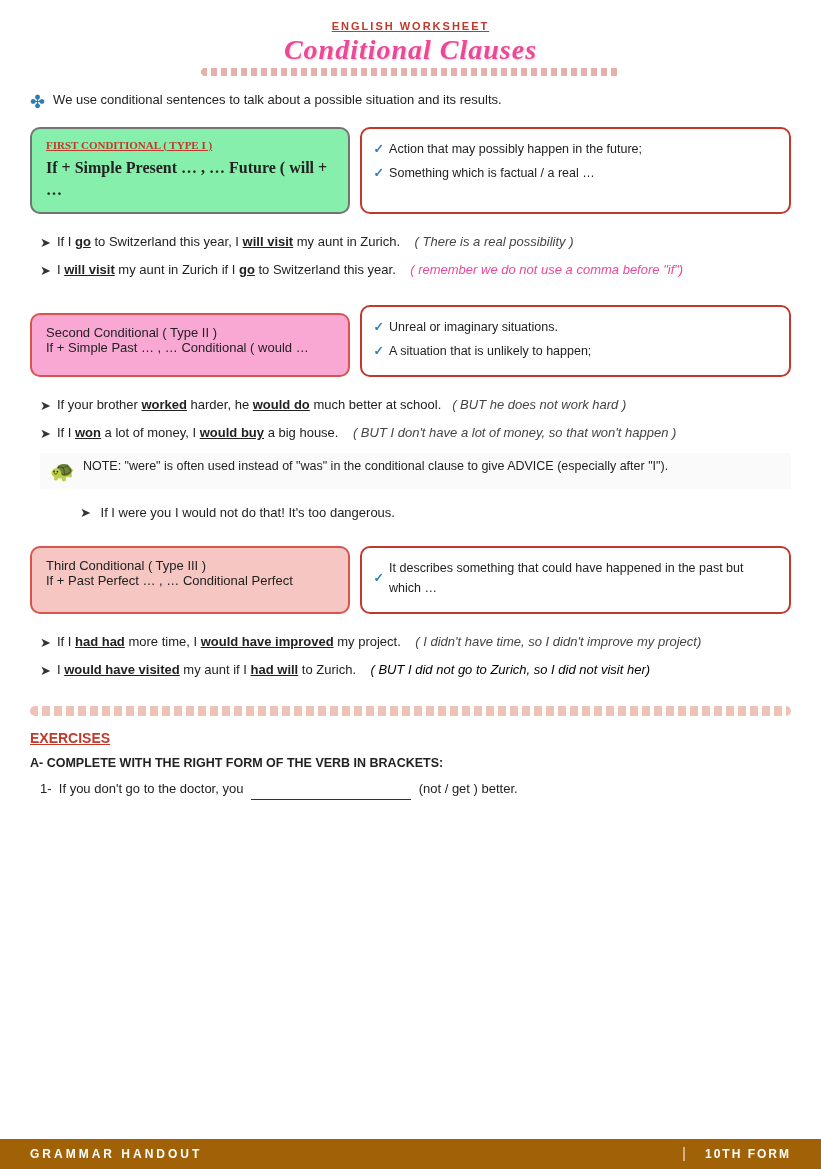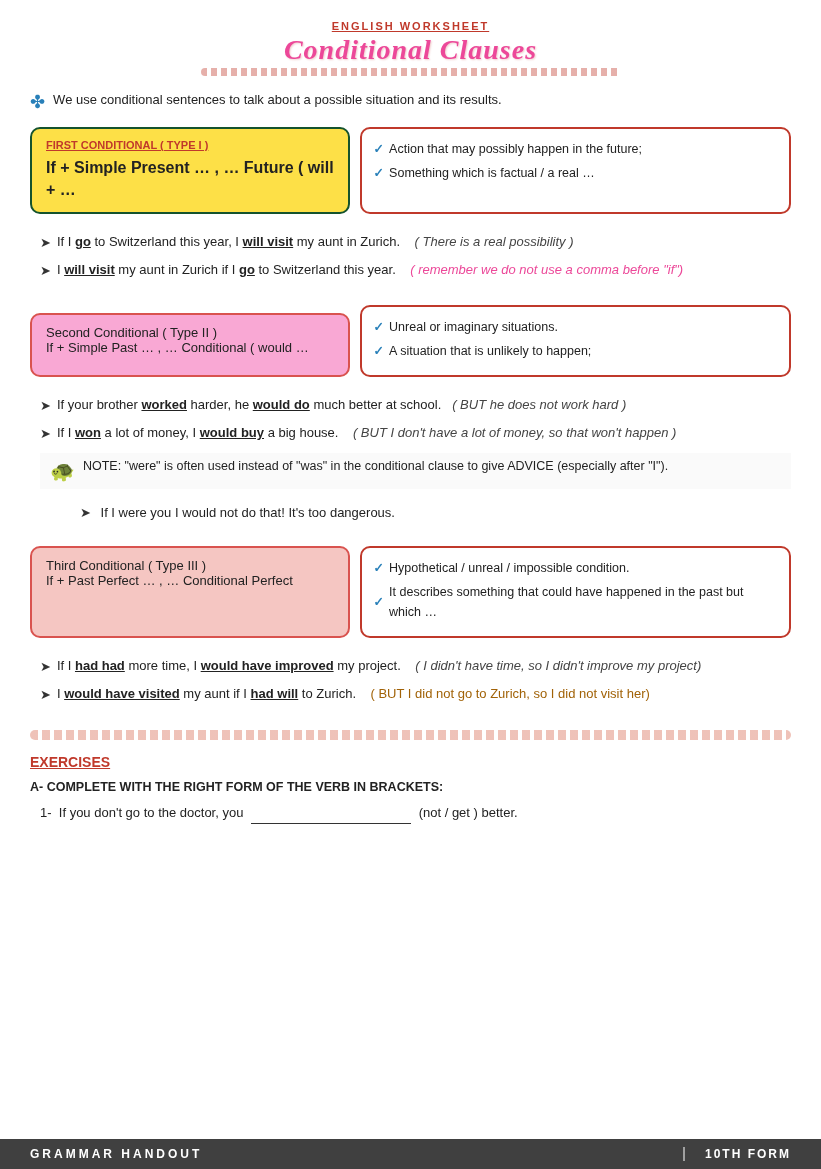--- a/index.html
+++ b/index.html
@@ -58,26 +58,27 @@
       line-height: 1.6;
     }
 
     
     .conditional-section {
       display: flex;
       gap: 10px;
       margin-bottom: 14px;
     }
     .type-box {
-      background: #fde047;
-      border: 2px solid #14532d;
+      background: #86efac;
+      border: 2px solid #737373;
       border-radius: 10px;
       padding: 10px 14px;
       width: 42%;
       flex-shrink: 0;
+      font-family: Liberation Serif, serif;
     }
     .type-box .type-label {
       font-size: 11px;
       font-weight: bold;
       color: #c0392b;
       text-decoration: underline;
       text-transform: uppercase;
       font-variant: small-caps;
       margin-bottom: 6px;
       display: block;
@@ -201,21 +202,21 @@
       vertical-align: bottom;
       margin: 0 4px;
     }
 
     
     .footer {
       position: fixed;
       bottom: 0;
       left: 0;
       width: 821px;
-      background: #404040;
+      background: #a16207;
       color: #fff;
       display: flex;
       justify-content: space-between;
       align-items: center;
       padding: 8px 30px;
     }
     .footer-left {
       font-size: 12px;
       letter-spacing: 3px;
       font-weight: bold;
@@ -338,40 +339,37 @@
 </div>
 
 <div class="conditional-section">
   <div class="third-type-box">
     <span class="type-label">Third Conditional ( Type III )</span>
     <div class="formula">If + Past Perfect … , … Conditional Perfect</div>
   </div>
   <div class="info-box">
     <ul>
       <li>
-          <span>Hypothetical / unreal / impossible condition.</span>
-        </li>
-      <li>
           <span>It describes something that could have happened in the past but which …</span>
         </li>
     </ul>
   </div>
 </div>
 
 <div class="examples-block">
   <div class="example-item">
     <span class="example-arrow">➤</span>
     <div class="example-text">
       If I <u><b>had had</b></u> more time, I <u><b>would have improved</b></u> my project. &nbsp;&nbsp; <span style="font-style:italic;color:#444;">( I didn't have time, so I didn't improve my project)</span>
     </div>
   </div>
   <div class="example-item">
     <span class="example-arrow">➤</span>
     <div class="example-text">
-      I <u><b>would have visited</b></u> my aunt if I <u><b>had will</b></u> to Zurich. &nbsp;&nbsp; <span style="color:#a16207;">( BUT I did not go to Zurich, so I did not visit her)</span>
+      I <u><b>would have visited</b></u> my aunt if I <u><b>had will</b></u> to Zurich. &nbsp;&nbsp; <span style="font-style:italic;color:#000000;">( BUT I did not go to Zurich, so I did not visit her)</span>
     </div>
   </div>
 </div>
 
 <div class="divider-wave"></div>
 
 <div class="exercises-section">
   <div class="exercises-title">EXERCISES</div>
   <div class="exercise-heading">
     <span>A-  COMPLETE WITH THE RIGHT FORM OF THE VERB IN BRACKETS:</span>

